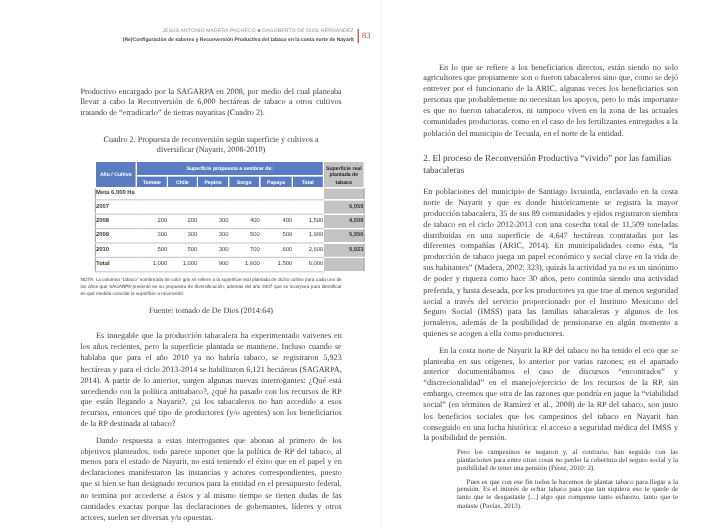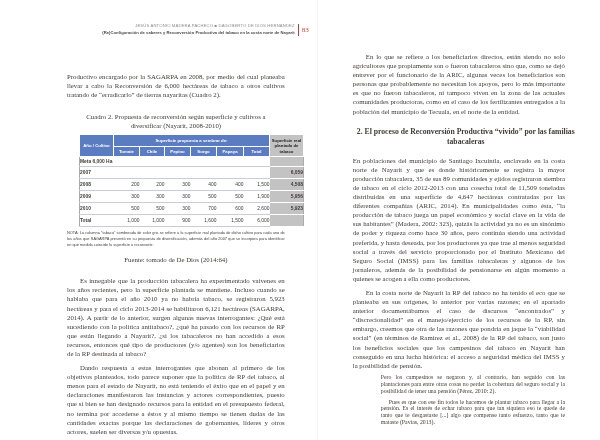--- a/index.html
+++ b/index.html
@@ -54,21 +54,21 @@
            text-align:center;border:1px solid #fff;line-height:1.15;}
   .th-gray{background:var(--table-gray);color:#1f1f1f;font-weight:bold;font-size:4.3px;
            text-align:center;border:1px solid #fff;line-height:1.2;padding:1px;}
   .td-meta{font-size:4.9px;font-weight:bold;border-bottom:1px solid #c6cede;padding-left:2px;}
   .td-year{font-size:4.9px;font-weight:bold;border-bottom:1px solid #c6cede;padding-left:2px;text-align:left;}
   .td-val{font-size:4.9px;text-align:right;padding-right:4px;border-bottom:1px solid #c6cede;}
   .td-tab{background:var(--table-gray);font-size:4.9px;font-weight:bold;text-align:right;
           padding-right:5px;border-bottom:1px solid #fff;}
 
   
-  .section-heading{margin:11px auto 16px;width:226px;text-align:center;font-size:7.7px;line-height:10px;font-weight:bold;}
+  .section-heading{margin:11px auto 16px;width:226px;text-align:left;font-size:7.7px;line-height:10px;}
   .sh-gap{margin-bottom:9px;}
   .quote{margin:4px 0 0 28px;font-size:5.8px;line-height:6.9px;text-align:justify;}
   .quote-indent{text-indent:8px;}
 </style>
 </head>
 <body>
 
 <div class="spread">
 
   <section class="page page-left">

